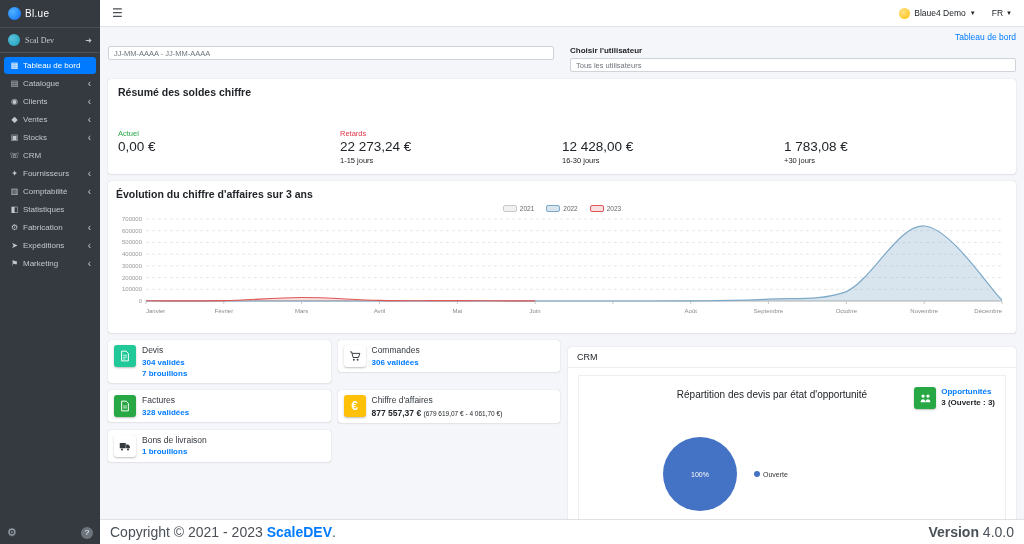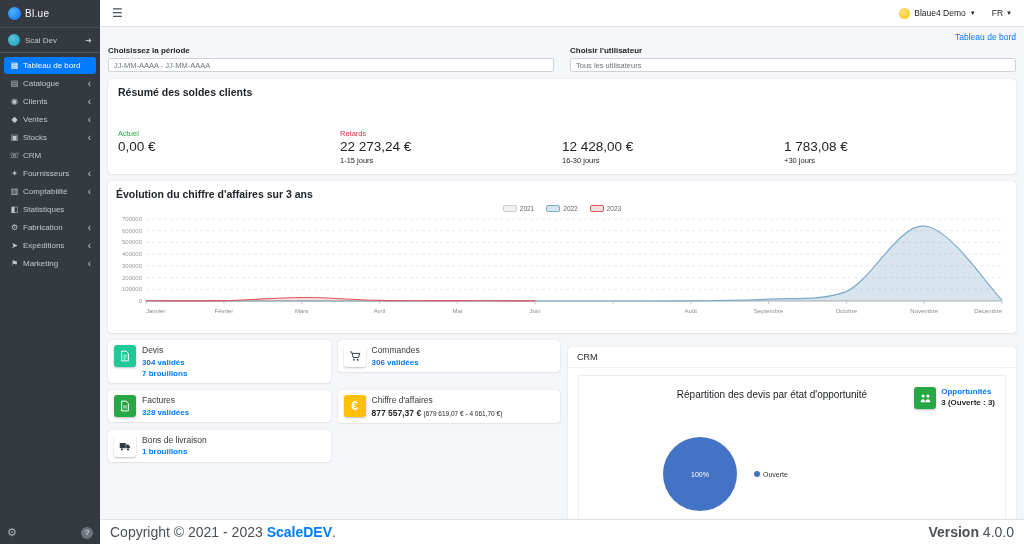--- a/index.html
+++ b/index.html
@@ -6,21 +6,21 @@
   html,body { margin:0; padding:0; }
   body {
     width:1024px; height:544px; position:relative; overflow:hidden;
     font-family:"Liberation Sans", sans-serif; background:#f4f6f9; color:#212529;
   }
   
   .sidebar { position:absolute; left:0; top:0; width:100px; height:544px; background:#343a40; z-index:20; }
   .brand { height:28px; display:flex; align-items:center; gap:4px; padding:0 8px; border-bottom:1px solid rgba(255,255,255,.1); cursor:pointer; }
   .logo-circle { width:13px; height:13px; border-radius:50%; background:radial-gradient(circle at 35% 35%, #4db2ff, #0d6efd); flex:0 0 13px; }
   .brand-text { color:#fff; font-size:10px; letter-spacing:.3px; }
-  .user-panel { display:flex; align-items:center; gap:5px; padding:6px 8px; border-bottom:1px solid #4b545c; cursor:pointer; }
+  .user-panel { display:flex; align-items:center; gap:5px; padding:6px 8px; border-bottom:1px solid #4b545c; cursor:pointer;font-family:Liberation Serif, serif; }
   .avatar-s { width:12px; height:12px; border-radius:50%; background:radial-gradient(circle at 35% 35%, #5bc0de, #17a2b8); flex:0 0 12px; }
   .user-name { color:#c2c7d0; font-size:8px; flex:1; white-space:nowrap; overflow:hidden; }
   .signout { color:#c2c7d0; font-size:8px; }
   .menu { padding:3px 0; }
   .menu-item { display:flex; align-items:center; height:17px; margin:1px 4px; padding:0 5px; border-radius:3px; color:#c2c7d0; font-size:8px; cursor:pointer; white-space:nowrap; }
   .menu-item .mi-icon { width:11px; margin-right:3px; font-size:8px; text-align:center; flex:0 0 11px; }
   .menu-item .chev { margin-left:auto; font-size:10px; line-height:1; padding-left:2px; }
   .menu-item.active { background:#007bff; color:#fff; }
   .sidebar-bottom { position:absolute; bottom:5px; left:0; right:0; display:flex; justify-content:space-between; align-items:center; padding:0 7px; }
   .gear { color:#a8b0b8; font-size:11px; cursor:pointer; }
@@ -175,31 +175,30 @@
 </div>
 
 <div class="content">
 
   <div class="breadcrumb-row">
     <a>Tableau de bord</a>
   </div>
 
   <div class="filters">
     <div class="filter">
-      <span class="flabel">Choisissez la période</span>
       <input class="control" placeholder="JJ-MM-AAAA - JJ-MM-AAAA" style="">
     </div>
     <div class="filter">
       <span class="flabel">Choisir l'utilisateur</span>
       <div class="control">Tous les utilisateurs</div>
     </div>
   </div>
 
   <div class="card balances">
-    <div class="card-title">Résumé des soldes clients</div>
+    <div class="card-title">Résumé des soldes chiffre</div>
     <div class="balance-row">
       <div class="balance-col">
         <div class="b-label" style="color: rgb(40, 167, 69);">Actuel</div>
         <div class="b-amount">0,00 €</div>
         <div class="b-sub"></div>
       </div>
       <div class="balance-col">
         <div class="b-label" style="color: rgb(220, 53, 69);">Retards</div>
         <div class="b-amount">22 273,24 €</div>
         <div class="b-sub">1-15 jours</div>

